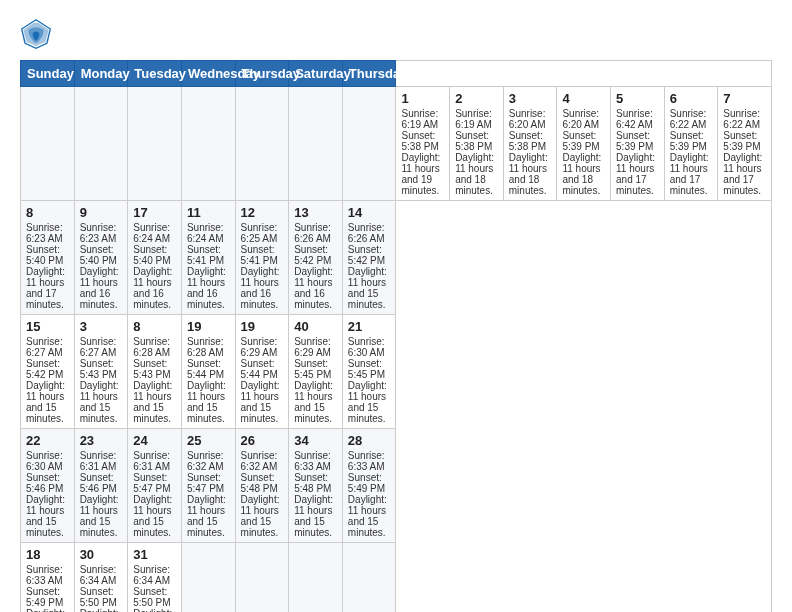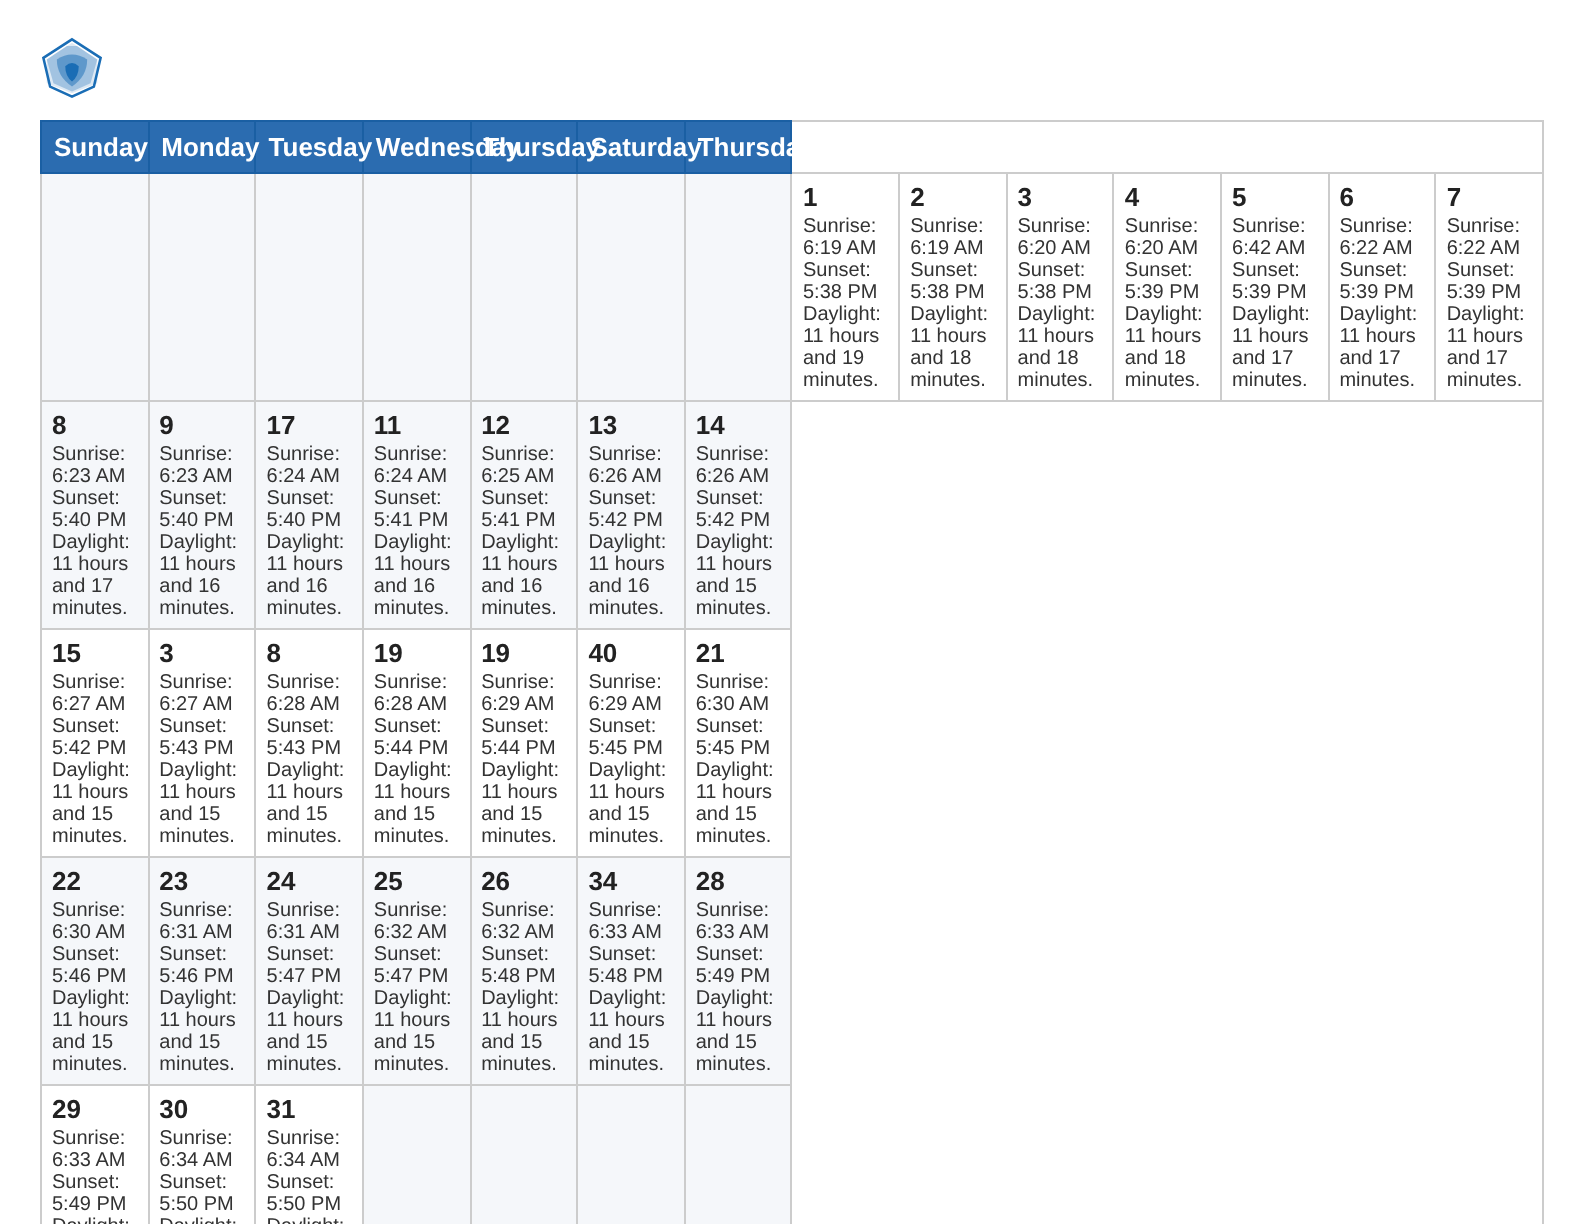--- a/index.html
+++ b/index.html
@@ -311,21 +311,21 @@
       </td>
           <td>
         <span class="day-num">28</span>
         <span>Sunrise: 6:33 AM</span><br>
         <span>Sunset: 5:49 PM</span><br>
         <span>Daylight: 11 hours and 15 minutes.</span>
       </td>
         </tr>
         <tr class="last-row">
           <td>
-        <span class="day-num">29</span>
+        <span class="day-num">18</span>
         <span>Sunrise: 6:33 AM</span><br>
         <span>Sunset: 5:49 PM</span><br>
         <span>Daylight: 11 hours and 15 minutes.</span>
       </td>
           <td>
         <span class="day-num">30</span>
         <span>Sunrise: 6:34 AM</span><br>
         <span>Sunset: 5:50 PM</span><br>
         <span>Daylight: 11 hours and 16 minutes.</span>
       </td>

